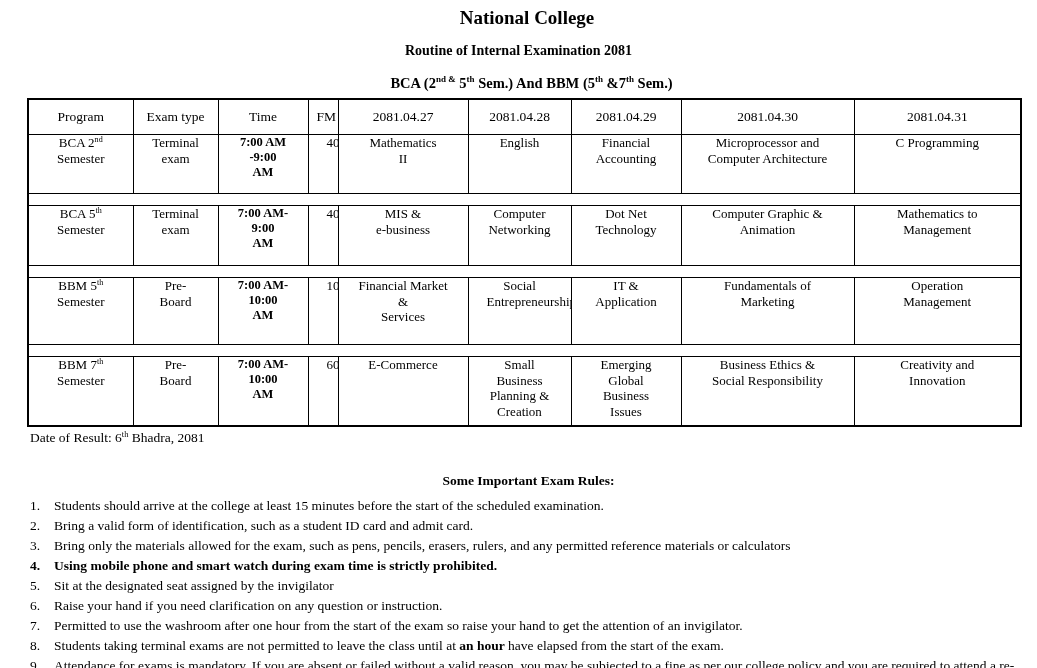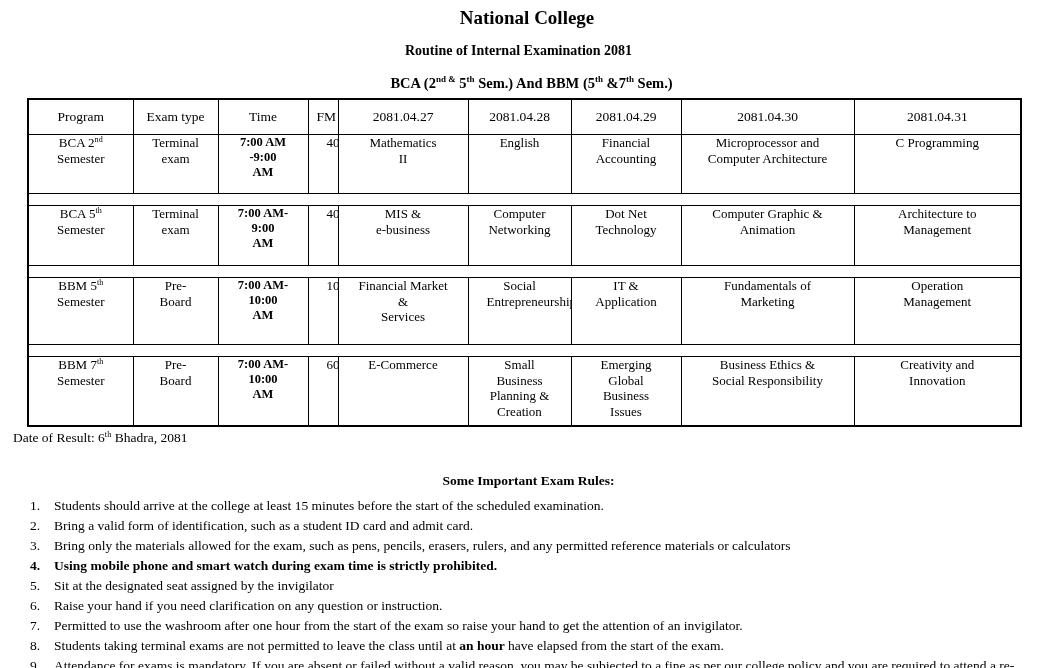--- a/index.html
+++ b/index.html
@@ -21,21 +21,21 @@
   }
   .schedule th,.schedule td{
     border:1px solid #000;
     text-align:center;vertical-align:top;
     padding:0 18px;font-size:13px;font-weight:normal;
     white-space:pre-line;line-height:1.2;overflow:hidden;
   }
   .schedule thead th{height:18px;font-size:13.5px;white-space:nowrap;vertical-align:middle;padding:8px;}
   .schedule td.time{font-weight:bold;font-size:12.5px;}
   .schedule tr.spacer td{height:11px;padding:0;}
-  .result-line{font-size:13.5px;margin:3px 0 0 13px;}
+  .result-line{font-size:13.5px;margin:3px 0 0 30px;}
   .rules-heading{font-size:13.5px;font-weight:bold;text-align:center;margin-top:27px;margin-left:20px;}
   .rules-list{margin:7px 12px 0 30px;}
   .rule{font-size:13.5px;line-height:20px;display:flex;}
   .rule.bold{font-weight:bold;}
   .rule-num{flex:0 0 24px;width:24px;}
   .rule-text{flex:1;}
   .closing{font-size:13.5px;text-align:center;margin-top:20px;}
 </style>
 </head>
 <body>
@@ -98,21 +98,21 @@
 AM</td>
           <td>40</td>
           <td>MIS &amp;
 e-business</td>
           <td>Computer
 Networking</td>
           <td>Dot Net
 Technology</td>
           <td>Computer Graphic &amp;
 Animation</td>
-          <td>Architecture to
+          <td>Mathematics to
 Management</td>
         </tr>
         <tr class="spacer">
           <td colspan="9"></td>
         </tr>
         <tr style="height: 67px;">
           <td>BBM 5<sup>th</sup><br>Semester</td>
           <td>Pre-Board</td>
           <td class="time">7:00 AM- 10:00
 AM</td>

